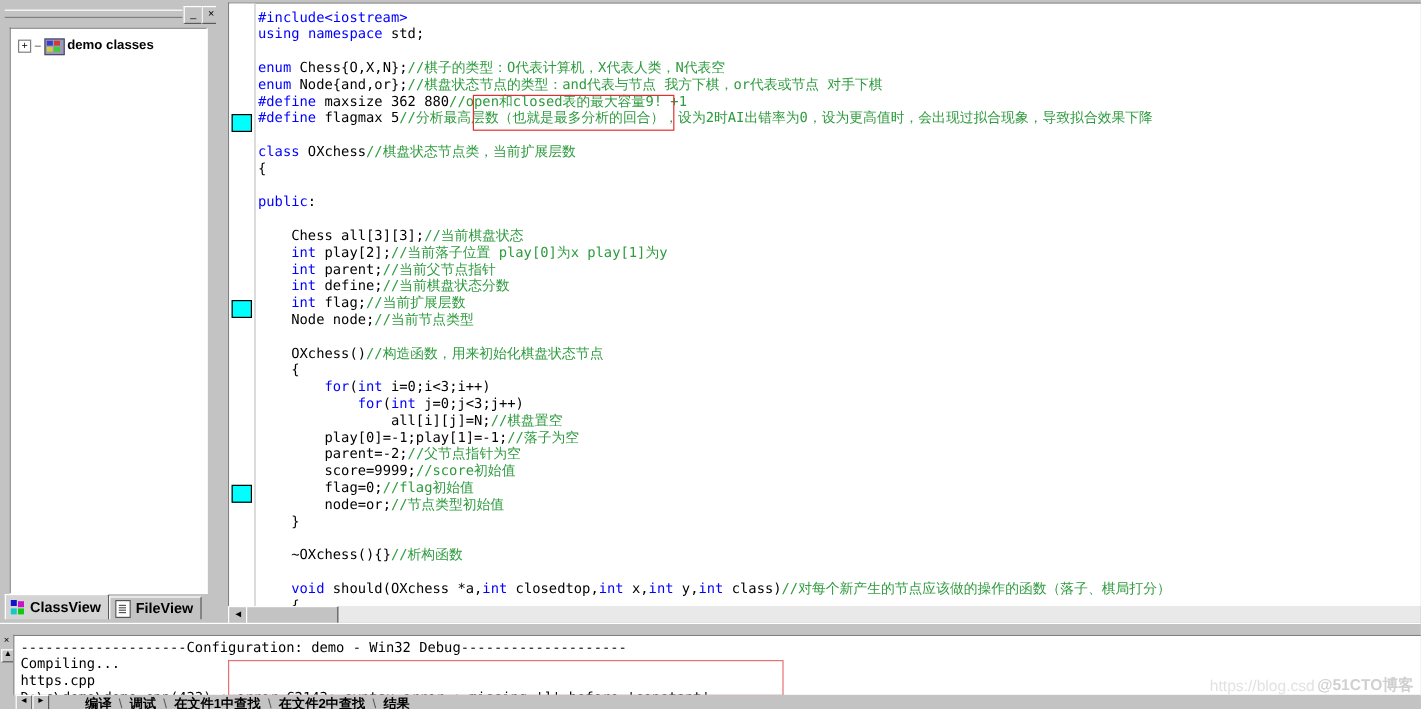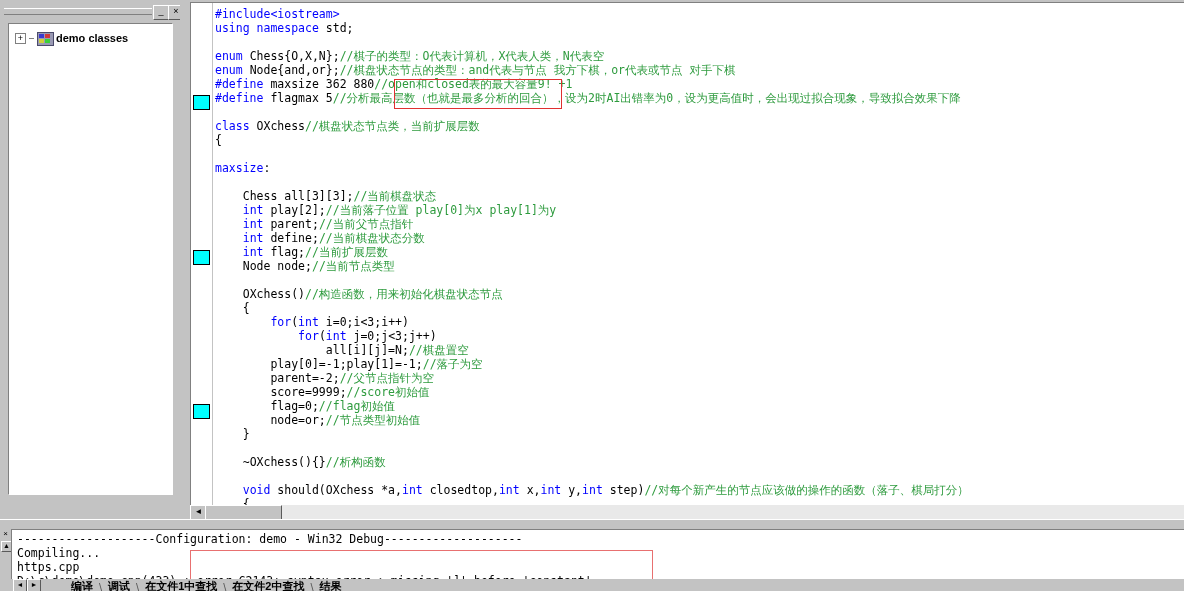--- a/index.html
+++ b/index.html
@@ -136,20 +136,40 @@
           <span class="f1"></span>
             <span class="f2"></span>
             <span class="f3"></span>
             <span class="f4"></span>
             <span class="f5"></span>
         </span>
         <span id="tree-label">demo classes</span>
       </div>
     </div>
 
+    <div id="ws-tabs">
+      <div class="ws-tab active">
+        <span class="cv-ico">
+            <i class="a"></i>
+            <i class="b"></i>
+            <i class="c"></i>
+            <i class="d"></i>
+          </span>
+        <span>ClassView</span>
+      </div>
+      <div class="ws-tab">
+        <span class="fv-ico">
+            <b style="top:3px"></b>
+            <b style="top:5px"></b>
+            <b style="top:7px"></b>
+            <b style="top:9px"></b>
+          </span>
+        <span>FileView</span>
+      </div>
+    </div>
   </div>
 
   <div id="vsplit"></div>
 
   <div id="editor">
     <div id="editor-inner">
       <div id="gutter">
           <div class="bookmark" style="top: 92px;"></div>
           <div class="bookmark" style="top: 247px;"></div>
           <div class="bookmark" style="top: 401px;"></div>
@@ -158,21 +178,21 @@
 <span><span class="kw">using</span><span class="tx"> </span><span class="kw">namespace</span><span class="tx"> std;</span></span>
 <span></span>
 <span><span class="kw">enum</span><span class="tx"> Chess{O,X,N};</span><span class="cm">//棋子的类型：O代表计算机，X代表人类，N代表空</span></span>
 <span><span class="kw">enum</span><span class="tx"> Node{and,or};</span><span class="cm">//棋盘状态节点的类型：and代表与节点 我方下棋，or代表或节点 对手下棋</span></span>
 <span><span class="pp">#define</span><span class="tx"> maxsize 362 880</span><span class="cm">//open和closed表的最大容量9! +1</span></span>
 <span><span class="pp">#define</span><span class="tx"> flagmax 5</span><span class="cm">//分析最高层数（也就是最多分析的回合），设为2时AI出错率为0，设为更高值时，会出现过拟合现象，导致拟合效果下降</span></span>
 <span></span>
 <span><span class="kw">class</span><span class="tx"> OXchess</span><span class="cm">//棋盘状态节点类，当前扩展层数</span></span>
 <span><span class="tx">{</span></span>
 <span></span>
-<span><span class="kw">maxsize</span><span class="tx">:</span></span>
+<span><span class="kw">public</span><span class="tx">:</span></span>
 <span></span>
 <span>    <span class="tx">Chess all[3][3];</span><span class="cm">//当前棋盘状态</span></span>
 <span>    <span class="kw">int</span><span class="tx"> play[2];</span><span class="cm">//当前落子位置 play[0]为x play[1]为y</span></span>
 <span>    <span class="kw">int</span><span class="tx"> parent;</span><span class="cm">//当前父节点指针</span></span>
 <span>    <span class="kw">int</span><span class="tx"> define;</span><span class="cm">//当前棋盘状态分数</span></span>
 <span>    <span class="kw">int</span><span class="tx"> flag;</span><span class="cm">//当前扩展层数</span></span>
 <span>    <span class="tx">Node node;</span><span class="cm">//当前节点类型</span></span>
 <span></span>
 <span>    <span class="tx">OXchess()</span><span class="cm">//构造函数，用来初始化棋盘状态节点</span></span>
 <span>    <span class="tx">{</span></span>
@@ -181,21 +201,21 @@
 <span>                <span class="tx">all[i][j]=N;</span><span class="cm">//棋盘置空</span></span>
 <span>        <span class="tx">play[0]=-1;play[1]=-1;</span><span class="cm">//落子为空</span></span>
 <span>        <span class="tx">parent=-2;</span><span class="cm">//父节点指针为空</span></span>
 <span>        <span class="tx">score=9999;</span><span class="cm">//score初始值</span></span>
 <span>        <span class="tx">flag=0;</span><span class="cm">//flag初始值</span></span>
 <span>        <span class="tx">node=or;</span><span class="cm">//节点类型初始值</span></span>
 <span>    <span class="tx">}</span></span>
 <span></span>
 <span>    <span class="tx">~OXchess(){}</span><span class="cm">//析构函数</span></span>
 <span></span>
-<span>    <span class="kw">void</span><span class="tx"> should(OXchess *a,</span><span class="kw">int</span><span class="tx"> closedtop,</span><span class="kw">int</span><span class="tx"> x,</span><span class="kw">int</span><span class="tx"> y,</span><span class="kw">int</span><span class="tx"> step)</span><span class="cm">//对每个新产生的节点应该做的操作的函数（落子、棋局打分）</span></span>
+<span>    <span class="kw">void</span><span class="tx"> should(OXchess *a,</span><span class="kw">int</span><span class="tx"> closedtop,</span><span class="kw">int</span><span class="tx"> x,</span><span class="kw">int</span><span class="tx"> y,</span><span class="kw">int</span><span class="tx"> class)</span><span class="cm">//对每个新产生的节点应该做的操作的函数（落子、棋局打分）</span></span>
 <span>    <span class="tx">{</span></span>
 </div>
       <div id="redbox-code"></div>
     </div>
 
     <div id="ed-hscroll">
       <div id="ed-hs-left">◄</div>
       <div id="ed-hs-track">
         <div id="ed-hs-thumb"></div>
       </div>
@@ -230,14 +250,18 @@
           <span class="ot-sep">\</span>
           <span class="ot-tab">在文件1中查找</span>
           <span class="ot-sep">\</span>
           <span class="ot-tab">在文件2中查找</span>
           <span class="ot-sep">\</span>
           <span class="ot-tab">结果</span>
         </div>
     </div>
   </div>
 
+  <div id="watermark">
+    <span id="wm-url">https://blog.csd</span>
+    <span id="wm-brand">@51CTO博客</span>
+  </div>
 
 </div>
 
 </body></html>

